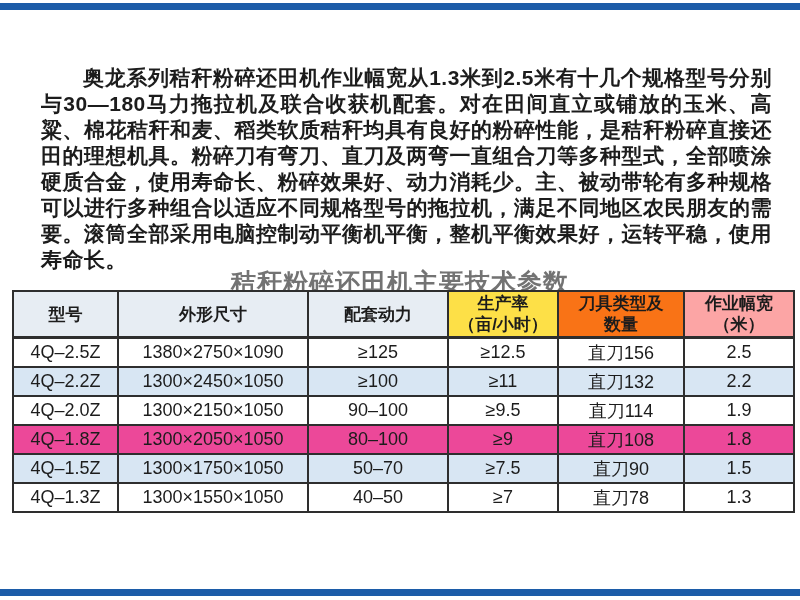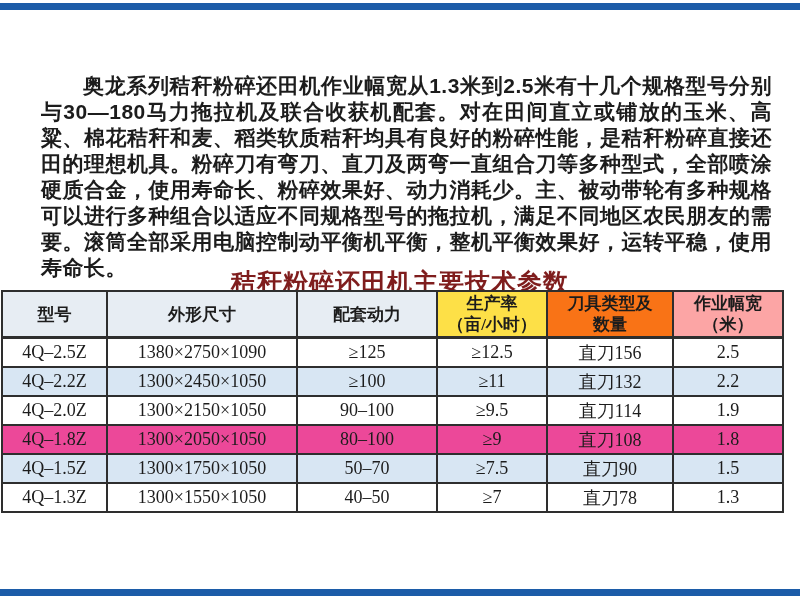--- a/index.html
+++ b/index.html
@@ -23,21 +23,21 @@
     left: 0;
     width: 800px;
     height: 7px;
   }
   .accent-bar.top { top: 3px; }
   .accent-bar.bottom { bottom: 4px; }
 
   .intro {
     position: absolute;
     left: 41px;
-    top: 52px;
+    top: 44px;
     width: 731px;
     font-size: 21px;
     line-height: 26px;
     font-weight: 700;
     text-align: justify;
     text-indent: 2em;
     letter-spacing: 0.5px;
   }
 
   .table-title {
@@ -47,28 +47,27 @@
     width: 800px;
     text-align: center;
     font-family: "Liberation Serif", serif;
     font-size: 25px;
     font-weight: 700;
     letter-spacing: 1px;
   }
 
   table.spec {
     position: absolute;
-    left: 1px;
+    left: 12px;
     top: 290px;
     width: 781px;
     border-collapse: collapse;
     table-layout: fixed;
     font-size: 18px;
     text-align: center;
-    font-family: Liberation Serif, serif;
   }
   table.spec th, table.spec td {
     border: 2px solid #2e2e2e;
     padding: 0 2px;
     overflow: hidden;
   }
   table.spec th {
     height: 44px;
     font-size: 17px;
     font-weight: 700;
@@ -89,21 +88,21 @@
 </style>
 </head>
 <body>
 
 <div class="page">
 
   <div class="accent-bar top" style="background: rgb(28, 92, 168);"></div>
 
   <p class="intro">奥龙系列秸秆粉碎还田机作业幅宽从1.3米到2.5米有十几个规格型号分别与30—180马力拖拉机及联合收获机配套。对在田间直立或铺放的玉米、高粱、棉花秸秆和麦、稻类软质秸秆均具有良好的粉碎性能，是秸秆粉碎直接还田的理想机具。粉碎刀有弯刀、直刀及两弯一直组合刀等多种型式，全部喷涂硬质合金，使用寿命长、粉碎效果好、动力消耗少。主、被动带轮有多种规格可以进行多种组合以适应不同规格型号的拖拉机，满足不同地区农民朋友的需要。滚筒全部采用电脑控制动平衡机平衡，整机平衡效果好，运转平稳，使用寿命长。</p>
 
-  <h1 class="table-title" style="color: #7f1d1d;">秸秆粉碎还田机主要技术参数</h1>
+  <h1 class="table-title" style="color: #737373;">秸秆粉碎还田机主要技术参数</h1>
 
   <table class="spec">
     <colgroup>
       <col class="c1">
         <col class="c2">
         <col class="c3">
       <col class="c4">
         <col class="c5">
         <col class="c6">
     </colgroup>

